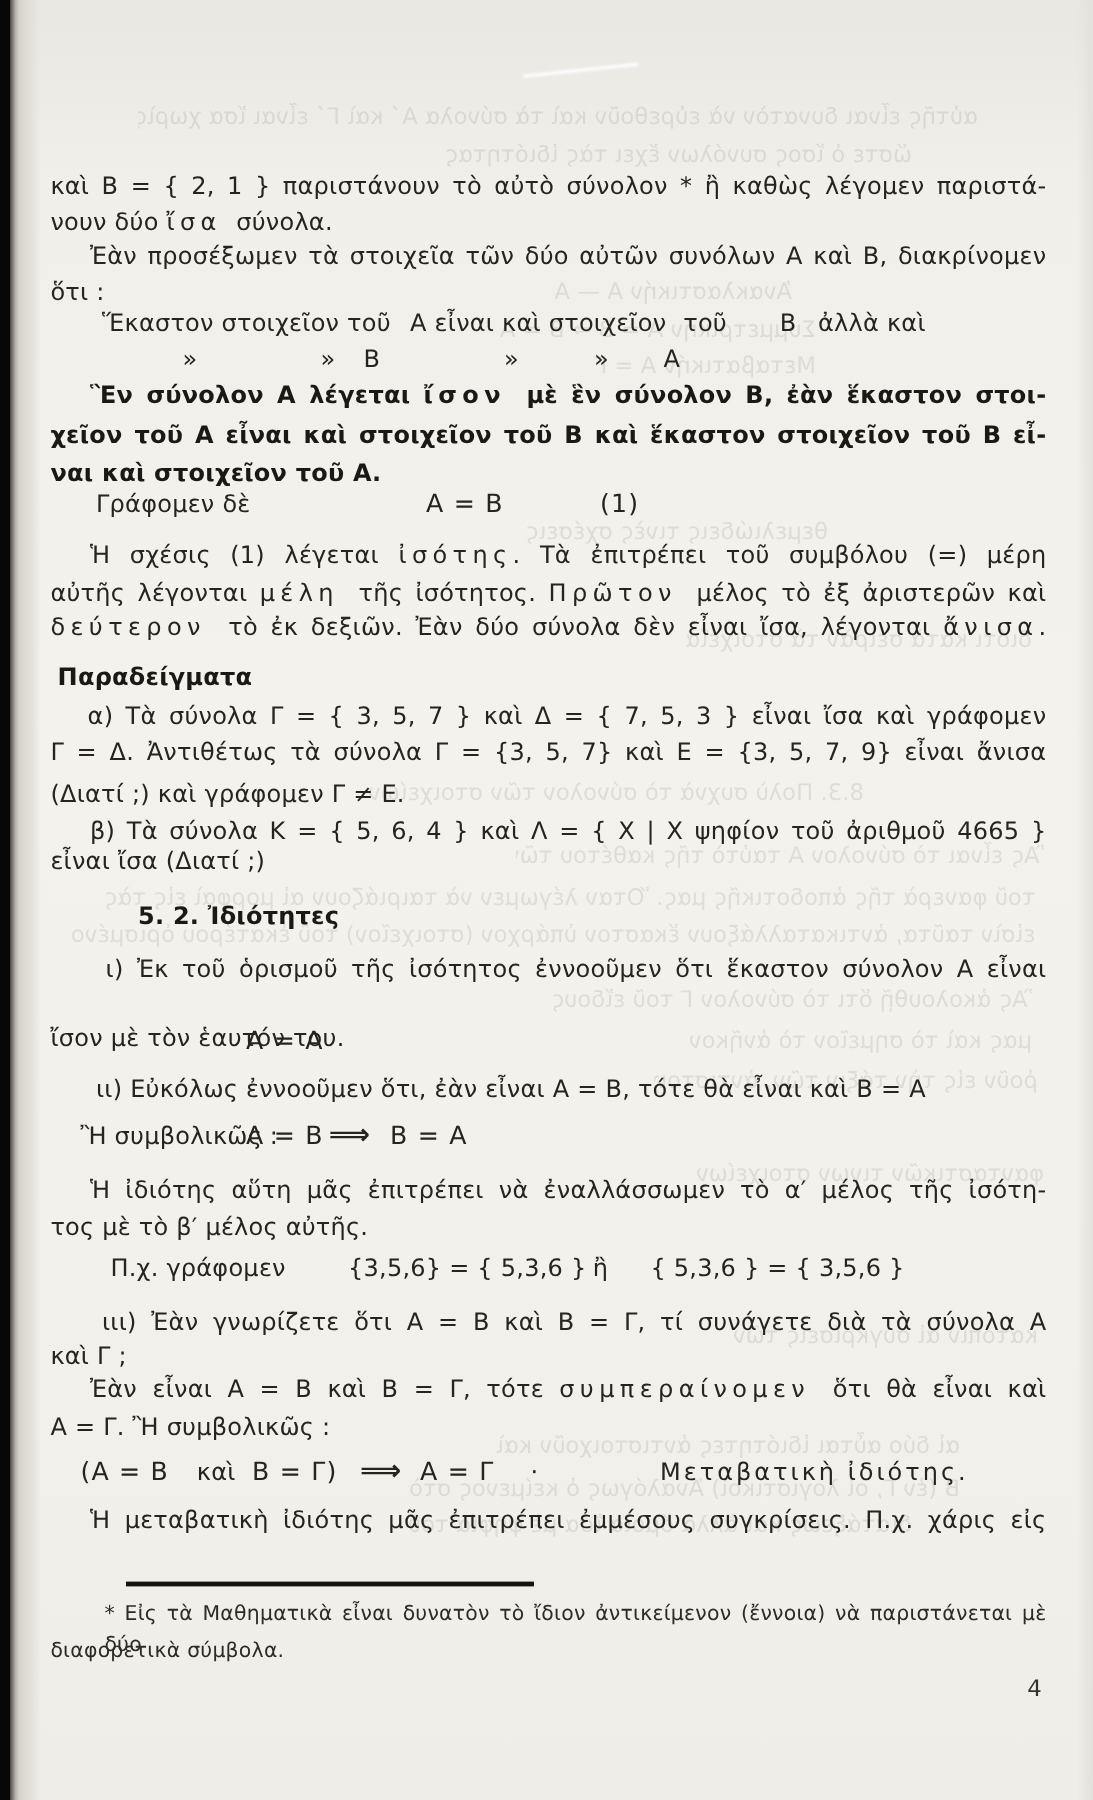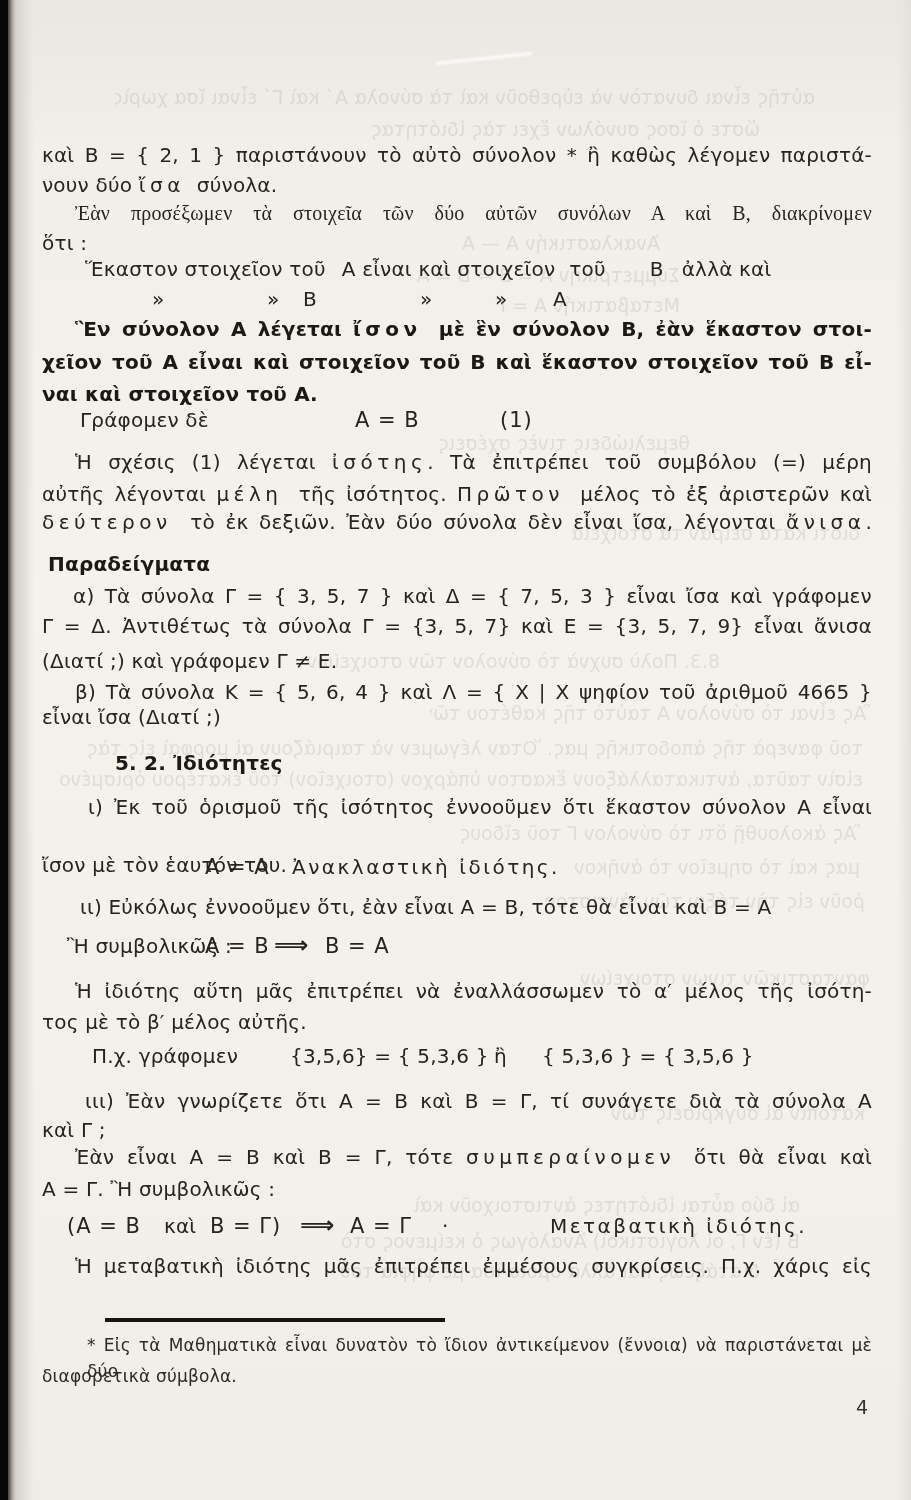--- a/index.html
+++ b/index.html
@@ -85,21 +85,21 @@
       <span class="st" style="top: 888px; left: 545px; width: 320px;">ῥοῦν εἰς τὴν τάξιν τῶν, ἀντιστοιχιζομένου</span>
       <span class="st" style="top: 965px; left: 560px; width: 310px;">φανταστικῶν τινων στοιχείων</span>
       <span class="st" style="top: 1100px; left: 555px; width: 310px;">κατόπιν αἱ συγκρίσεις τῶν</span>
       <span class="st" style="top: 1192px; left: 300px; width: 500px;">αἱ δύο αὗται ἰδιότητες ἀντιστοιχοῦν καὶ</span>
       <span class="st" style="top: 1228px; left: 330px; width: 470px;">Β (ἐν Γ, οἱ λογιστικοὶ) Ἀναλόγως ὁ κείμενος στὸ</span>
       <span class="st" style="top: 1258px; left: 330px; width: 430px;">διατάξεως καὶ ἄλλα ὅμοια ἴσα μὲ ψηφία τοῦ</span>
     </div>
   <div id="text-flow">
       <div class="line j" style="top: 140px;"><span class="seg">καὶ Β = { 2, 1 } παριστάνουν τὸ αὐτὸ σύνολον * ἢ καθὼς λέγομεν παριστά-</span></div>
       <div class="line" style="top: 170px;"><span class="seg">νουν δύο </span><span class="seg sp">ἴσα</span><span class="seg" style="margin-left: 12px;">σύνολα.</span></div>
-      <div class="line j" style="top: 198px; padding-left: 33px; font-family: Liberation Serif, serif;"><span class="seg">Ἐὰν προσέξωμεν τὰ στοιχεῖα τῶν δύο αὐτῶν συνόλων Α καὶ Β, διακρίνομεν</span></div>
+      <div class="line j" style="top: 198px; padding-left: 33px;"><span class="seg">Ἐὰν προσέξωμεν τὰ στοιχεῖα τῶν δύο αὐτῶν συνόλων Α καὶ Β, διακρίνομεν</span></div>
       <div class="line" style="top: 228px;"><span class="seg">ὅτι :</span></div>
       <div class="line" style="top: 254px; padding-left: 43px;"><span class="seg">Ἕκαστον στοιχεῖον τοῦ</span><span class="seg" style="margin-left: 16px;">Α εἶναι καὶ στοιχεῖον</span><span class="seg" style="margin-left: 14px;">τοῦ</span><span class="seg" style="margin-left: 44px;">Β</span><span class="seg" style="margin-left: 18px;">ἀλλὰ καὶ</span></div>
       <div class="line eq" style="top: 284px;">
         <span class="seg abs" style="left: 110px;">»</span>
         <span class="seg abs" style="left: 225px;">»</span>
         <span class="seg abs" style="left: 261px;">Β</span>
         <span class="seg abs" style="left: 378px;">»</span>
         <span class="seg abs" style="left: 453px;">»</span>
         <span class="seg abs" style="left: 511px;">Α</span>
       </div>
@@ -118,21 +118,20 @@
       <div class="line j" style="top: 581px; padding-left: 31px;"><span class="seg">α) Τὰ σύνολα Γ = { 3, 5, 7 } καὶ Δ = { 7, 5, 3 }  εἶναι ἴσα καὶ γράφομεν</span></div>
       <div class="line j" style="top: 611px;"><span class="seg">Γ = Δ. Ἀντιθέτως τὰ σύνολα Γ = {3, 5, 7} καὶ Ε = {3, 5, 7, 9} εἶναι ἄνισα</span></div>
       <div class="line" style="top: 646px;"><span class="seg">(Διατί ;) καὶ γράφομεν Γ ≠ Ε.</span></div>
       <div class="line j" style="top: 677px; padding-left: 33px;"><span class="seg">β) Τὰ σύνολα Κ = { 5, 6, 4 } καὶ Λ = { Χ | Χ ψηφίον τοῦ ἀριθμοῦ 4665 }</span></div>
       <div class="line" style="top: 702px;"><span class="seg">εἶναι ἴσα (Διατί ;)</span></div>
       <div class="line b" style="top: 748px; padding-left: 73px;"><span class="seg">5. 2. Ἰδιότητες</span></div>
       <div class="line j" style="top: 792px; padding-left: 46px;"><span class="seg">ι) Ἐκ τοῦ ὁρισμοῦ τῆς ἰσότητος ἐννοοῦμεν ὅτι ἕκαστον σύνολον Α εἶναι</span></div>
       <div class="line" style="top: 822px; margin-top: 28px;"><span class="seg">ἴσον μὲ τὸν ἑαυτόν του.</span></div>
       <div class="line eq" style="top: 852px;">
         <span class="seg eqf abs" style="left: 163px;">Α = Α</span>
-        <span class="seg sp2 abs" style="left: 250px;">Ἀνακλαστικὴ ἰδιότης.</span>
       </div>
       <div class="line" style="top: 892px; padding-left: 38px;"><span class="seg">ιι) Εὐκόλως ἐννοοῦμεν ὅτι, ἐὰν εἶναι Α = Β, τότε θὰ εἶναι καὶ Β = Α</span></div>
       <div class="line eq" style="top: 931px;">
         <span class="seg abs" style="left: 25px;">Ἢ συμβολικῶς :</span>
         <span class="seg eqf abs" style="left: 163px;">Α = Β</span>
         <span class="seg arr abs" style="left: 232px;">⟹</span>
         <span class="seg eqf abs" style="left: 283px;">Β = Α</span>
       </div>
       <div class="line j" style="top: 976px; padding-left: 33px;"><span class="seg">Ἡ ἰδιότης αὕτη μᾶς ἐπιτρέπει νὰ ἐναλλάσσωμεν τὸ α′ μέλος τῆς ἰσότη-</span></div>
       <div class="line" style="top: 1007px;"><span class="seg">τος μὲ τὸ β′ μέλος αὐτῆς.</span></div>

